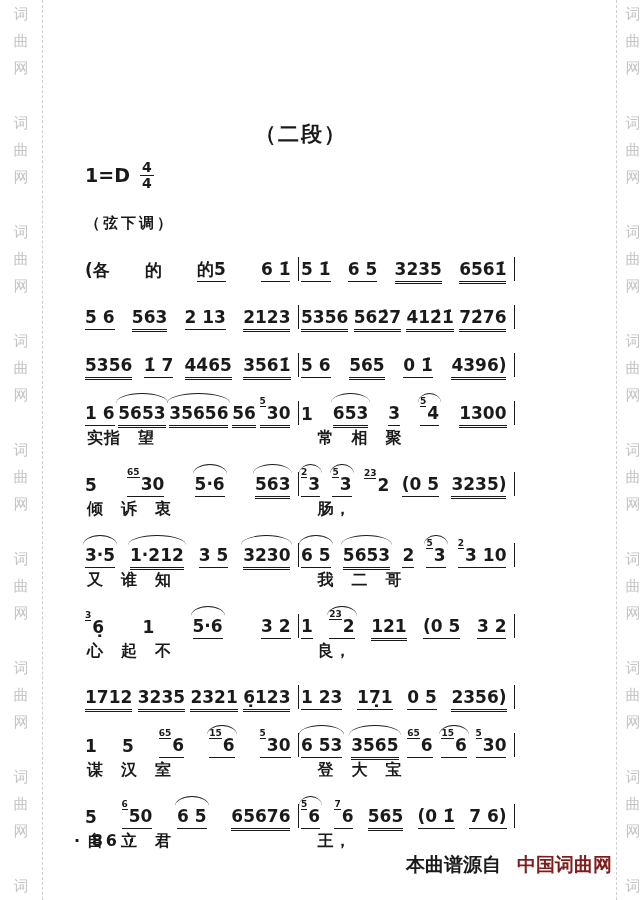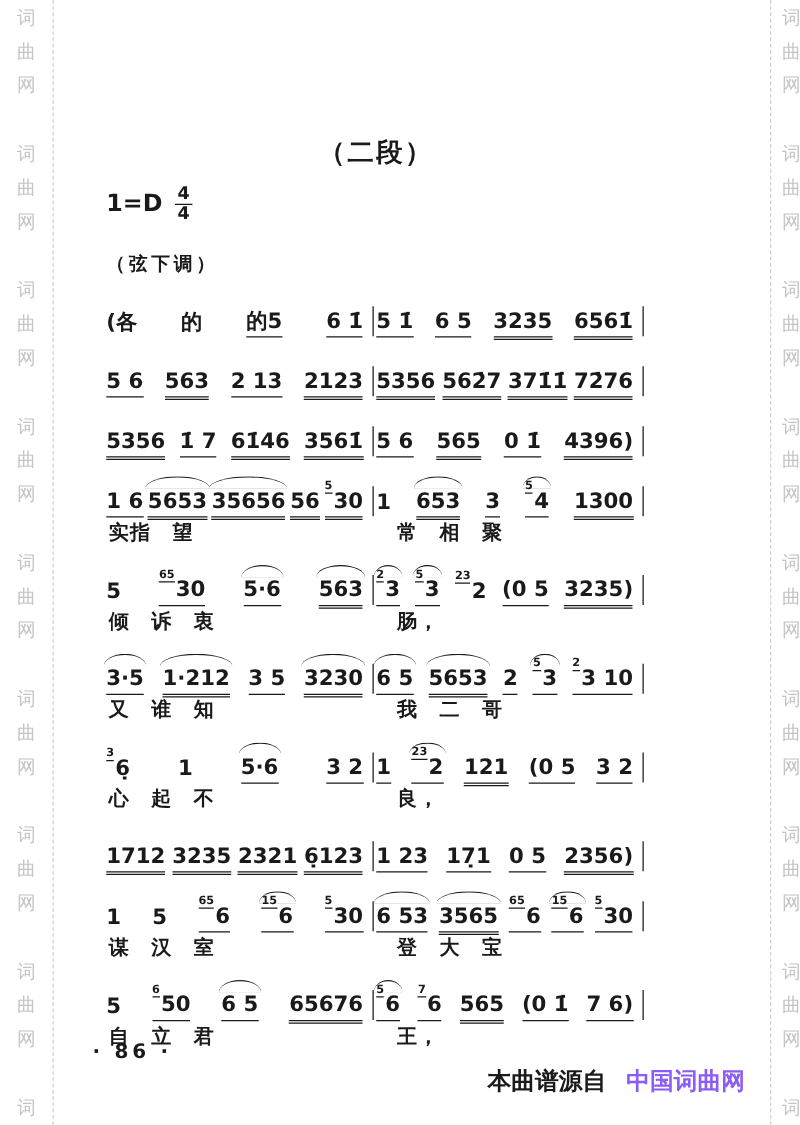--- a/index.html
+++ b/index.html
@@ -13,21 +13,21 @@
     display:flex;flex-direction:column;}
   .wm-left{left:6px;}
   .wm-right{left:618px;}
   .wm-group{display:flex;flex-direction:column;gap:11px;margin-bottom:39px;}
   .wm-char{font-size:15px;line-height:16px;color:#c5c5c5;text-align:center;
     font-family:"DejaVu Sans",sans-serif;}
   .dash-line{position:absolute;top:0;bottom:0;width:0;border-left:1px dashed #cfcfcf;}
   .dash-l{left:42px;} .dash-r{left:616px;}
 
   
-  .content{position:absolute;left:85px;top:108px;width:432px;}
+  .content{position:absolute;left:85px;top:120px;width:432px;}
   .section-title{text-align:center;font-weight:bold;font-size:21px;
     letter-spacing:2px;font-family:"DejaVu Sans",sans-serif;}
   .keysig{margin-top:12px;display:flex;align-items:center;gap:10px;
     font-family:"DejaVu Sans",sans-serif;text-align:right;}
   .key-txt{font-weight:bold;font-size:19px;}
   .meter{display:inline-flex;flex-direction:column;align-items:center;
     font-weight:bold;font-size:14px;line-height:1.05;}
   .meter .top{border-bottom:1.5px solid #1a1a1a;padding:0 2px;}
   .meter .bot{padding:0 2px;}
   .tuning{margin-top:24px;font-size:15px;font-weight:bold;letter-spacing:3px;}
@@ -51,21 +51,21 @@
     border-top:1.8px solid #1a1a1a;
     border-radius:50% 50% 0 0 / 100% 100% 0 0;}
   .lyric-row{display:flex;margin-top:2px;gap:29px;}
   .lyric{flex:1;font-size:16px;font-weight:bold;padding-left:2px;
     letter-spacing:1px;white-space:pre;}
   .lyric-ghost{width:1.5px;margin:0 2px;flex:0 0 auto;}
 
   
   .page-num{position:absolute;left:74px;top:831px;font-size:16px;
     font-weight:bold;letter-spacing:3px;font-family:"DejaVu Sans",sans-serif;}
-  .source-line{position:absolute;top:852px;right:44px;display:flex;gap:16px;
+  .source-line{position:absolute;top:852px;right:28px;display:flex;gap:16px;
     font-size:19px;font-weight:bold;}
   .source-brand{color:#ed0f6e;}
 </style>
 </head>
 <body>
 
 <div class="wm-col wm-left">
     <div class="wm-group">
       <span class="wm-char">词</span>
       <span class="wm-char">曲</span>
@@ -195,32 +195,32 @@
           <div class="measure">
             <span class="token u1">5 6</span>
             <span class="token u2">563</span>
             <span class="token u1">2 13</span>
             <span class="token u2">2123</span>
           </div>
           <div class="barline"></div>
           <div class="measure">
             <span class="token u2">5356</span>
             <span class="token u2">562̇7</span>
-            <span class="token u2">371̇1̇</span>
+            <span class="token u2">412̇1̇</span>
             <span class="token u2">72̇76</span>
           </div>
           <div class="barline"></div>
         </div>
       </div>
       <div class="system">
         <div class="note-row">
           <div class="measure">
             <span class="token u2">5356</span>
             <span class="token u1">1̇ 7</span>
-            <span class="token u2">61̇46</span>
+            <span class="token u2">44̇65</span>
             <span class="token u2">3561̇</span>
           </div>
           <div class="barline"></div>
           <div class="measure">
             <span class="token u1">5 6</span>
             <span class="token u2">565</span>
             <span class="token u1">0 1̇</span>
             <span class="token u2">4396)</span>
           </div>
           <div class="barline"></div>
@@ -395,14 +395,14 @@
           <div class="lyric">王，</div>
           <div class="lyric-ghost"></div>
         </div>
       </div>
     </div>
 </div>
 
 <div class="page-num">· 86 ·</div>
 <div class="source-line">
   <span>本曲谱源自</span>
-  <span class="source-brand" style="color: #8b5cf6;">中国词曲网</span>
+  <span class="source-brand" style="color: #7f1d1d;">中国词曲网</span>
 </div>
 
 </body></html>

